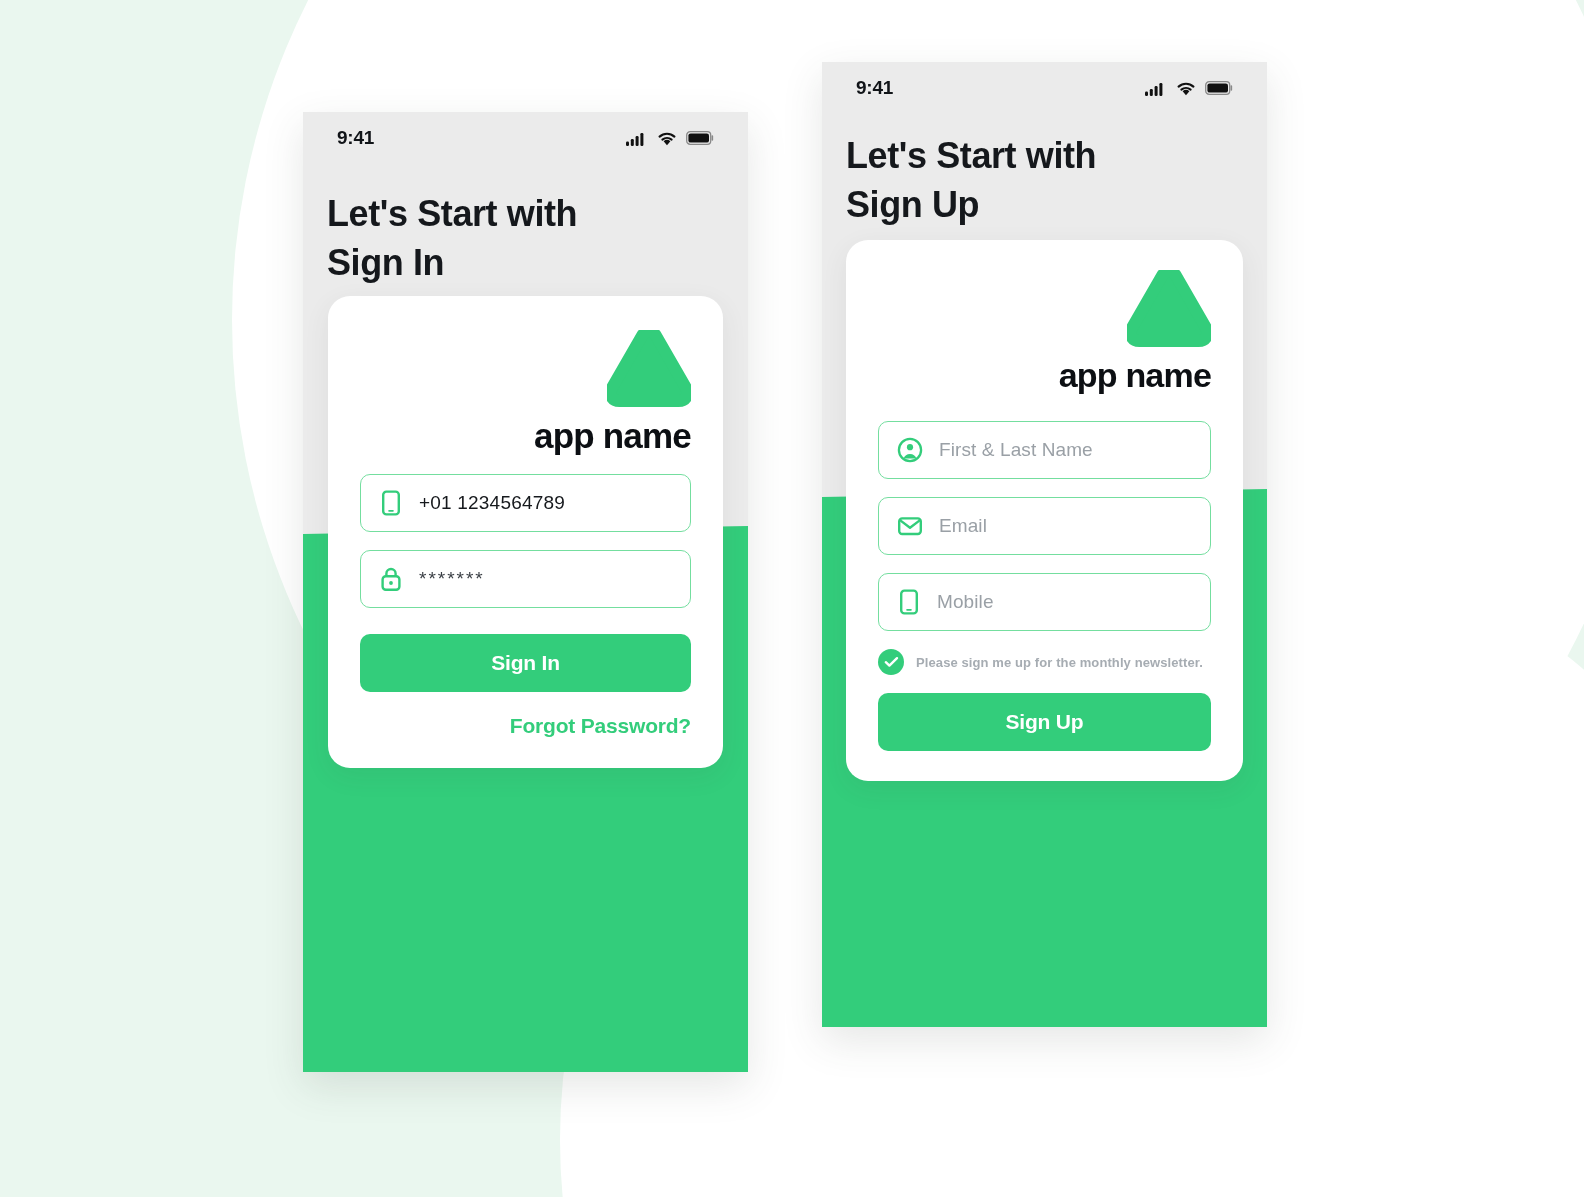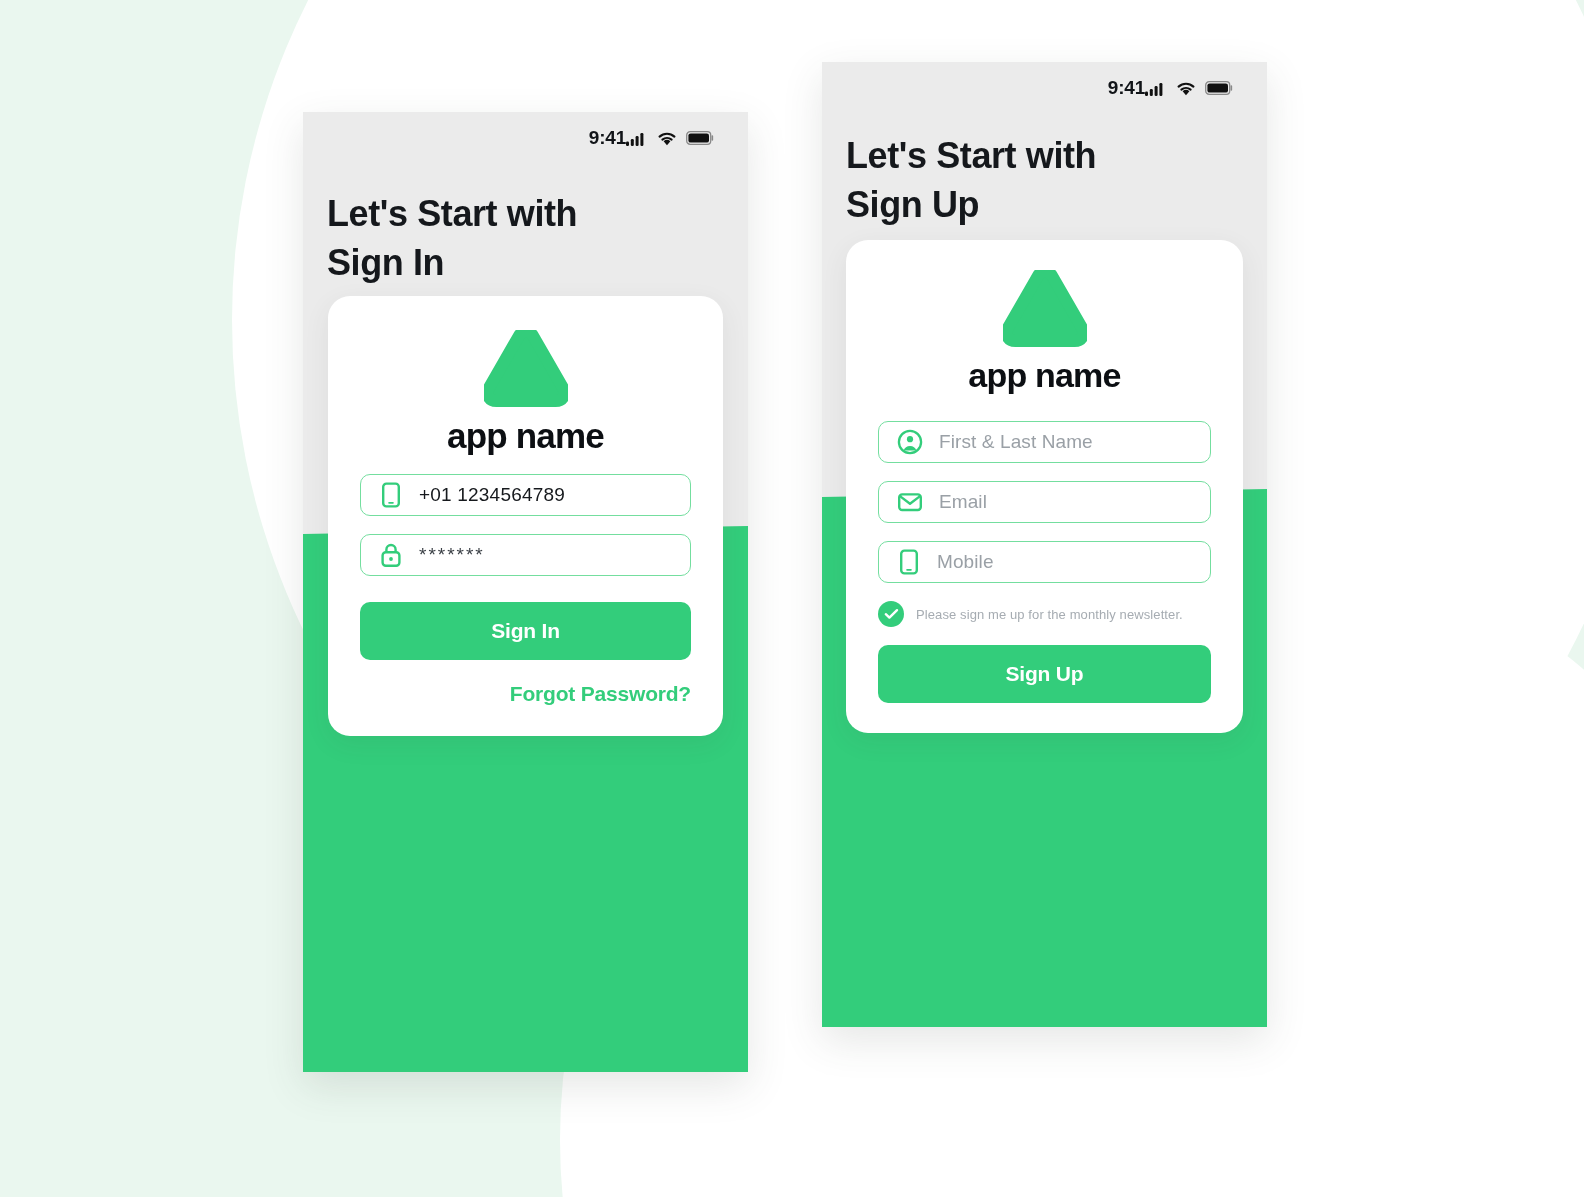--- a/index.html
+++ b/index.html
@@ -54,21 +54,21 @@
   #phone-signin .green-block { height: 528px; }
   #phone-signup .green-block { height: 520px; }
 
   
   .status-bar {
     position: absolute;
     left: 0; right: 0; top: 0;
     height: 52px;
     display: flex;
     align-items: center;
-    justify-content: flex-end;
+    justify-content: space-between;
     padding: 0 34px;
     z-index: 5;
   }
   .status-time {
     font-size: 19px;
     font-weight: 600;
     color: #111418;
     letter-spacing: -0.2px;
   }
   .status-icons { display: flex; align-items: center; gap: 9px; }
@@ -93,37 +93,37 @@
     position: absolute;
     background: #ffffff;
     border-radius: 22px;
     box-shadow: 0 8px 26px rgba(60,70,65,0.08);
     z-index: 6;
   }
   #signin-card { left: 25px; top: 184px; width: 395px; padding: 34px 32px 30px; }
   #signup-card { left: 24px; top: 178px; width: 397px; padding: 30px 32px 30px; }
 
   
-  .logo-wrap { display: flex; flex-direction: column; align-items: center; }
+  .logo-wrap { display: flex; flex-direction: column; align-items: flex-end; }
   .logo-mark { display: block; }
   .logo-text {
     font-size: 35px;
     font-weight: 700;
     color: #0c0f13;
     letter-spacing: -0.8px;
     margin-top: 8px;
   }
   #signup-card .logo-text { font-size: 34px; }
 
   
   .field {
     display: flex;
     align-items: center;
     gap: 16px;
-    height: 42px;
+    height: 58px;
     border: 1.6px solid #74de9f;
     border-radius: 10px;
     padding: 0 18px;
     background: #fff;
     margin-top: 18px;
   }
   .field .field-icon { flex: 0 0 auto; display: flex; align-items: center; }
   .field-value {
     font-size: 19px;
     color: #16191d;
@@ -182,20 +182,21 @@
     border-radius: 50%;
     background: #33cd7b;
     display: flex; align-items: center; justify-content: center;
     flex: 0 0 auto;
     cursor: pointer;
   }
   .check-label {
     font-size: 13px;
     color: #a6acb2;
     letter-spacing: 0.1px;
+    font-weight: bold;
   }
 </style>
 </head>
 <body>
 
 <div class="bg-circle-tl"></div>
 <div class="bg-circle-br"></div>
 
 <div class="phone" id="phone-signin">
 

